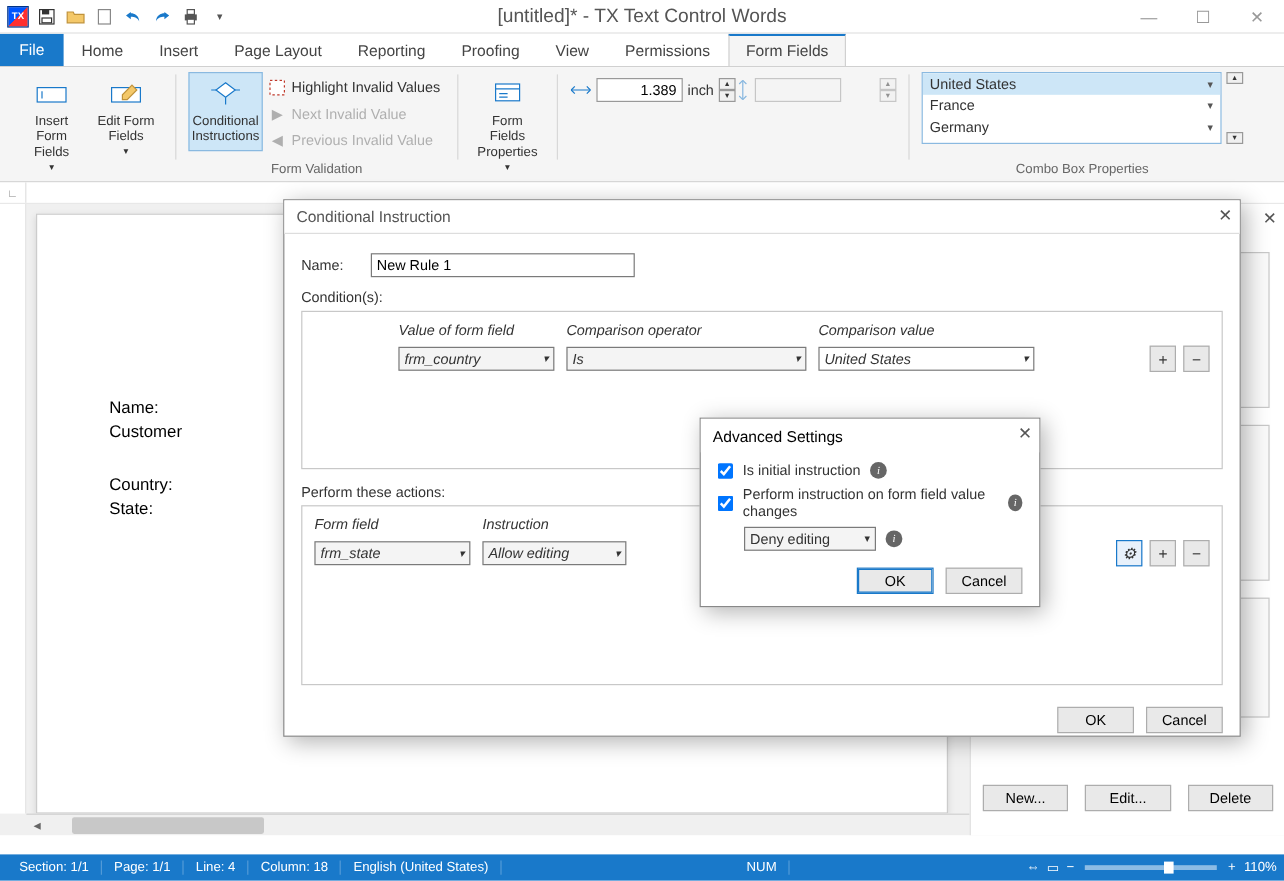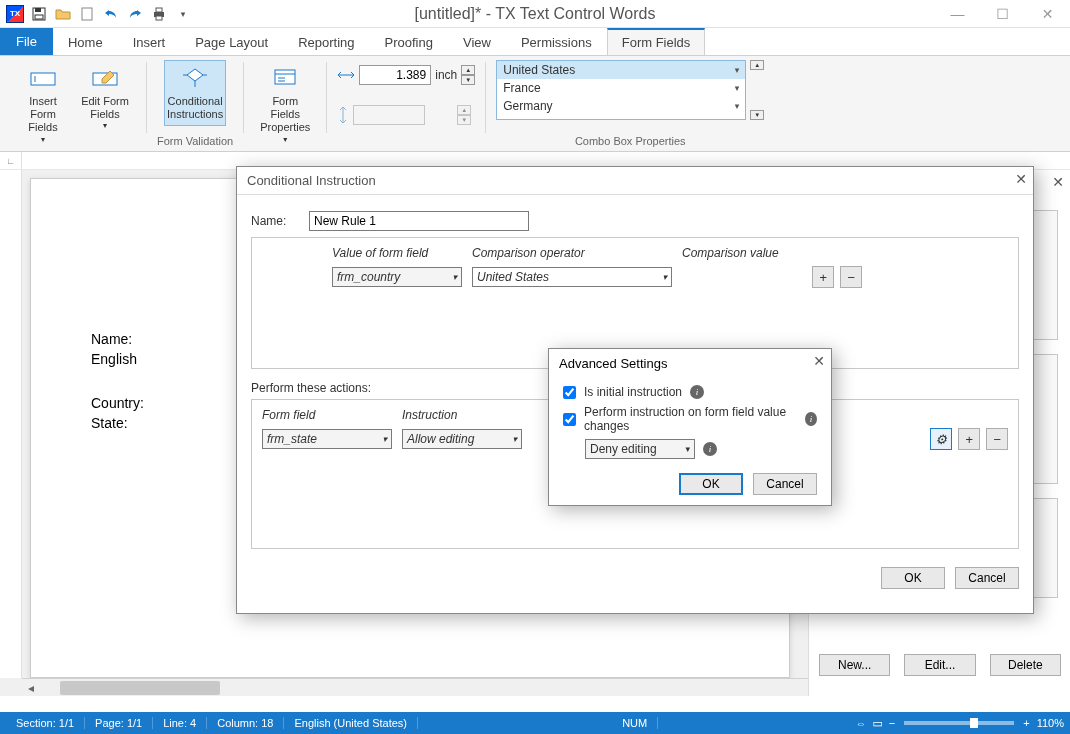--- a/index.html
+++ b/index.html
@@ -83,21 +83,21 @@
 .select { height: 20px; border: 1px solid #7a7a7a; background: #f4f4f4; padding: 0 16px 0 4px; font-size: 12px; display: flex; align-items: center; position: relative; cursor: pointer; }
 .select.white { background: #fff; }
 .select::after { content: "▾"; position: absolute; right: 4px; font-size: 9px; color: #333; }
 .icon-btn { width: 22px; height: 22px; border: 1px solid #adadad; background: #e9e9e9; display: flex; align-items: center; justify-content: center; cursor: pointer; font-size: 13px; }
 .icon-btn.active { border-color: #1979ca; background: #e8f1fb; }
 .right-btns { display: flex; gap: 6px; justify-content: flex-end; }
 .dlg-buttons { display: flex; justify-content: flex-end; gap: 10px; padding: 8px 14px 12px; }
 .dlg-buttons button, .adv-buttons button { height: 22px; min-width: 64px; border: 1px solid #adadad; background: #e9e9e9; cursor: pointer; font-size: 12px; padding: 0 12px; }
 .adv-buttons .primary { border-color: #1979ca; box-shadow: 0 0 0 1px #1979ca inset; }
 
-#adv-dialog { left: 548px; top: 348px; width: 284px; }
+#adv-dialog { left: 583px; top: 348px; width: 284px; }
 #main-dialog { left: 236px; top: 166px; width: 798px; height: 448px; }
 .chk { width: 13px; height: 13px; cursor: pointer; }
 .info-icon { width: 14px; height: 14px; border-radius: 50%; background: #666; color: #fff; font-size: 9px; display: inline-flex; align-items: center; justify-content: center; font-style: italic; font-family: Georgia, serif; cursor: help; }
 
 svg { display: block; }
 </style>
 </head>
 <body>
 
 <div class="qat">
@@ -195,20 +195,38 @@
             <svg width="26" height="24" viewBox="0 0 26 24">
               <path d="M13 2l8 6-8 6-8-6z" fill="#fff" stroke="#1979ca"></path>
               <line x1="13" y1="14" x2="13" y2="20" stroke="#1979ca"></line>
               <line x1="5" y1="8" x2="1" y2="8" stroke="#1979ca"></line>
               <line x1="21" y1="8" x2="25" y2="8" stroke="#1979ca"></line>
             </svg>
           </span>
         <span style="white-space:pre-line;">Conditional
 Instructions</span>
       </div>
+      <div style="display:flex;flex-direction:column;padding-top:2px;">
+        <div class="small-row">
+            <span class="micon">
+              <svg width="14" height="14">
+                <rect x="1" y="1" width="12" height="12" fill="#fff" stroke="#c0392b" stroke-dasharray="2"></rect>
+              </svg>
+            </span>
+            <span style="color:#333;">Highlight Invalid Values</span>
+          </div>
+        <div class="small-row" style="opacity:0.55;">
+            <span class="micon">▶</span>
+            <span>Next Invalid Value</span>
+          </div>
+        <div class="small-row" style="opacity:0.55;">
+            <span class="micon">◀</span>
+            <span>Previous Invalid Value</span>
+          </div>
+      </div>
     </div>
     <div class="rgroup-label">Form Validation</div>
   </div>
   <div class="rsep"></div>
   <div class="rgroup">
     <div class="rgroup-content">
       <div class="big-btn">
         <span class="icon">
             <svg width="24" height="22" viewBox="0 0 24 22">
               <rect x="2" y="2" width="20" height="14" fill="#fff" stroke="#1979ca"></rect>
@@ -219,21 +237,21 @@
           </span>
         <span style="white-space:pre-line;">Form Fields
 Properties</span>
           <span style="font-size:8px;">▾</span>
       </div>
     </div>
     <div class="rgroup-label">&nbsp;</div>
   </div>
   <div class="rsep"></div>
   <div class="rgroup">
-    <div class="rgroup-content" style="flex-direction:column;gap:18px;padding-top:4px;">
+    <div class="rgroup-content" style="flex-direction:row;gap:0;padding-top:4px;">
       <div class="dim-row">
         <span>
             <svg width="18" height="12" viewBox="0 0 18 12">
               <line x1="1" y1="6" x2="17" y2="6" stroke="#1979ca"></line>
               <path d="M1 6l3-3M1 6l3 3M17 6l-3-3M17 6l-3 3" stroke="#1979ca" fill="none"></path>
             </svg>
           </span>
         <input class="dim-input" value="1.389" style="">
         <span>inch</span>
         <div class="spin-col">
@@ -290,21 +308,21 @@
 
 <div class="doc-area">
   <div class="vruler"></div>
   <div class="page-canvas">
     <div class="page-body">
       <div style="height:100px;"></div>
       <div class="form-row-doc">
           <span class="lbl">Name:</span>
         </div>
       <div class="form-row-doc">
-          <span class="lbl">English</span>
+          <span class="lbl">Customer</span>
         </div>
       <div style="height:20px;"></div>
       <div class="form-row-doc">
           <span class="lbl">Country:</span>
         </div>
       <div class="form-row-doc">
           <span class="lbl">State:</span>
         </div>
     </div>
   </div>
@@ -332,30 +350,34 @@
 <div id="main-dialog" class="dialog">
   <div class="dlg-title">
     <span>Conditional Instruction</span>
     <span class="dlg-close">✕</span>
   </div>
   <div class="dlg-body">
     <div class="frow">
       <label style="width:50px;">Name:</label>
       <input class="text-input" style="width: 220px;" value="New Rule 1">
     </div>
+    <div style="margin-top:10px;">Condition(s):</div>
     <div class="group-box" style="height:132px;">
       <div class="group-head">
         <span>Value of form field</span>
         <span>Comparison operator</span>
         <span>Comparison value</span>
         <span></span>
       </div>
       <div class="group-row">
         <div class="select">
             <span>frm_country</span>
+          </div>
+        <div class="select">
+            <span>Is</span>
           </div>
         <div class="select white">
             <span>United States</span>
           </div>
         <div class="right-btns">
           <div class="icon-btn">+</div>
           <div class="icon-btn">−</div>
         </div>
       </div>
     </div>

